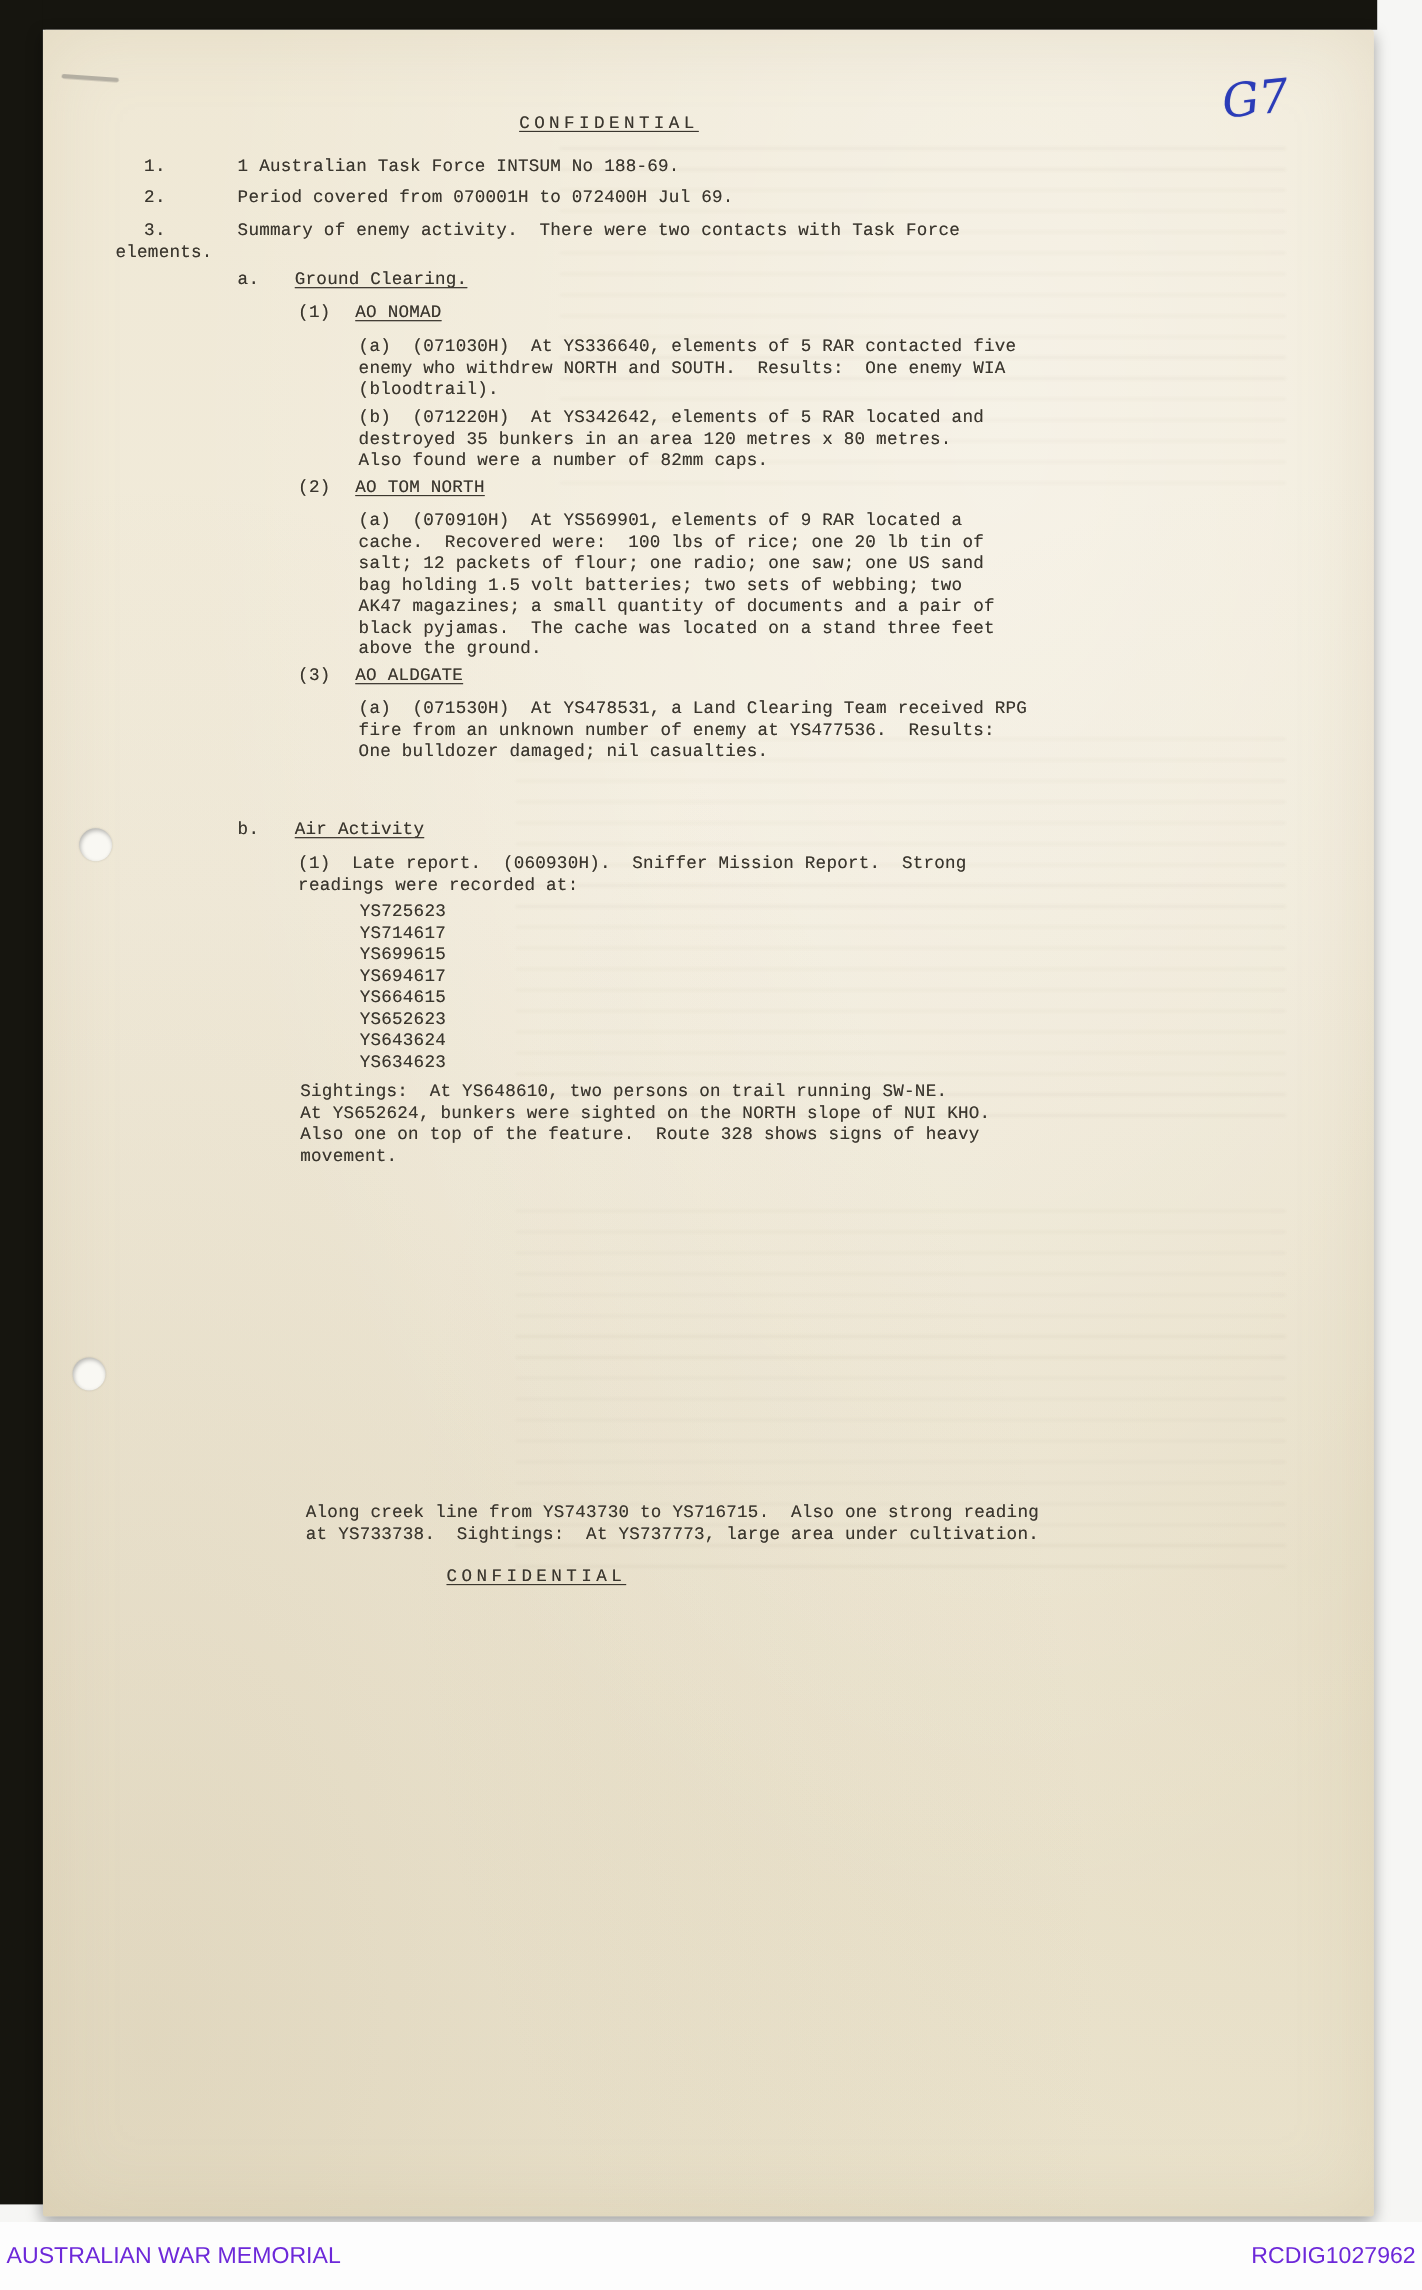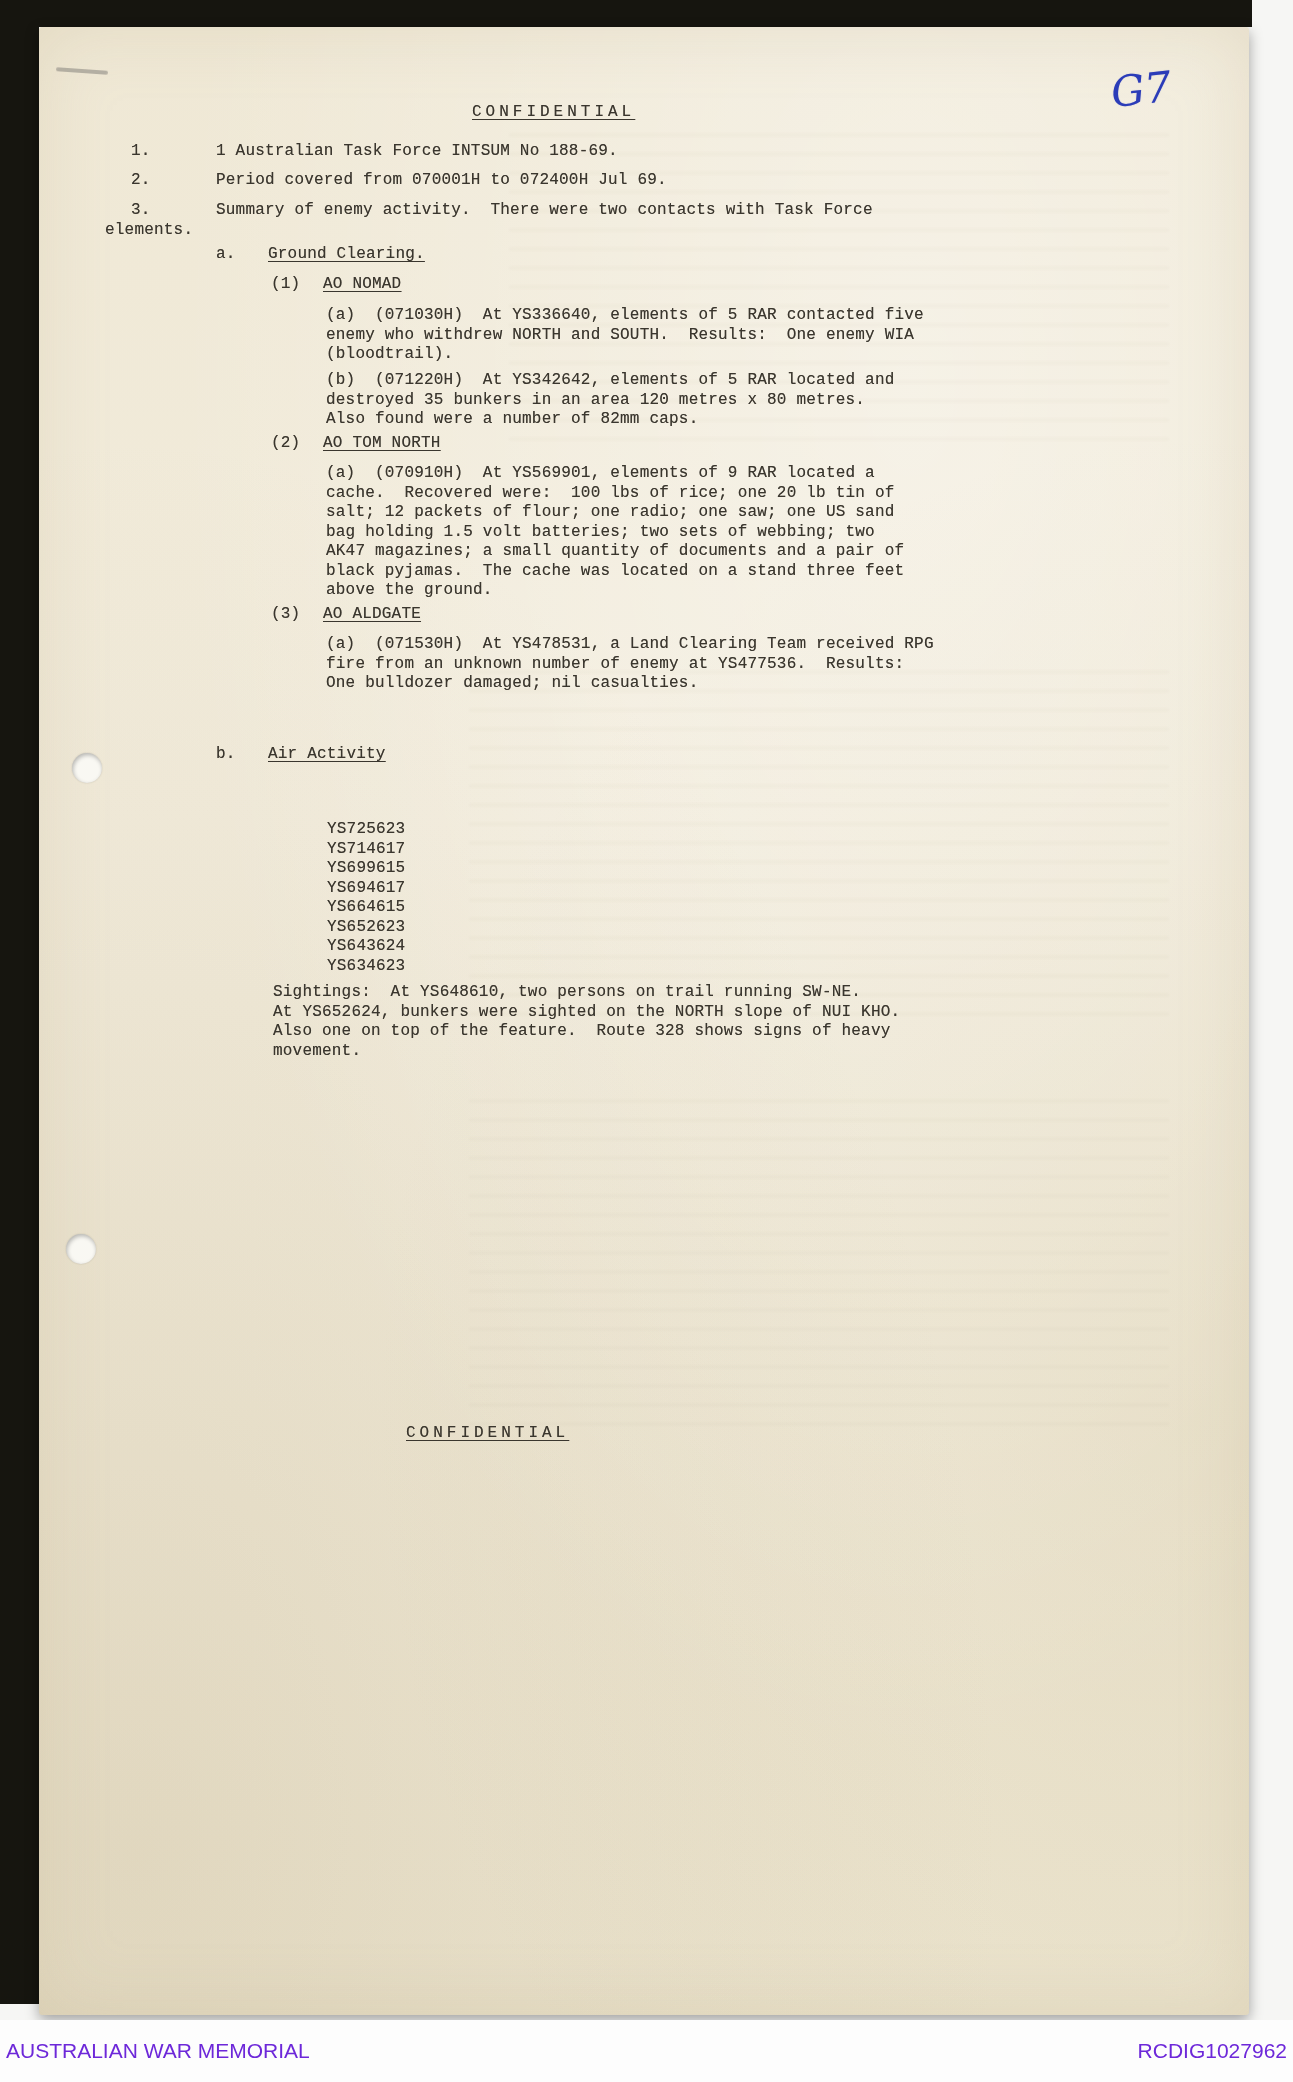--- a/index.html
+++ b/index.html
@@ -91,26 +91,30 @@
     <span class="t" style="left:232px;top:578px;">(3)</span>
     <span class="t u" style="left:284px;top:578px;text-align:right;">AO ALDGATE</span>
     <div class="t" style="left:287px;top:608px;width:700px;">(a)  (071530H)  At YS478531, a Land Clearing Team received RPG
 fire from an unknown number of enemy at YS477536.  Results:
 One bulldozer damaged; nil casualties.</div>
 
 
     <span class="t" style="left:177px;top:718px;">b.</span>
     <span class="t u" style="left:229px;top:718px;">Air Activity</span>
 
+    <div class="t" style="left:232px;top:749px;width:740px;">(1)  Late report.  (060930H).  Sniffer Mission Report.  Strong
+readings were recorded at:</div>
     <div class="t coords" style="left:288px;top:793px;"><div>YS725623</div><div>YS714617</div><div>YS699615</div><div>YS694617</div><div>YS664615</div><div>YS652623</div><div>YS643624</div><div>YS634623</div></div>
     <div class="t" style="left:234px;top:956px;width:780px;">Sightings:  At YS648610, two persons on trail running SW-NE.
 At YS652624, bunkers were sighted on the NORTH slope of NUI KHO.
 Also one on top of the feature.  Route 328 shows signs of heavy
 movement.</div>
 
+    <div class="t" style="left:239px;top:1339px;width:820px;">Along creek line from YS743730 to YS716715.  Also one strong reading
+at YS733738.  Sightings:  At YS737773, large area under cultivation.</div>
 
     <div class="t u conf" style="left:367px;top:1397px;">CONFIDENTIAL</div>
   </div>
 
   <div class="footer">
     <span>AUSTRALIAN WAR MEMORIAL</span>
     <span>RCDIG1027962</span>
   </div>
 </div>
 

